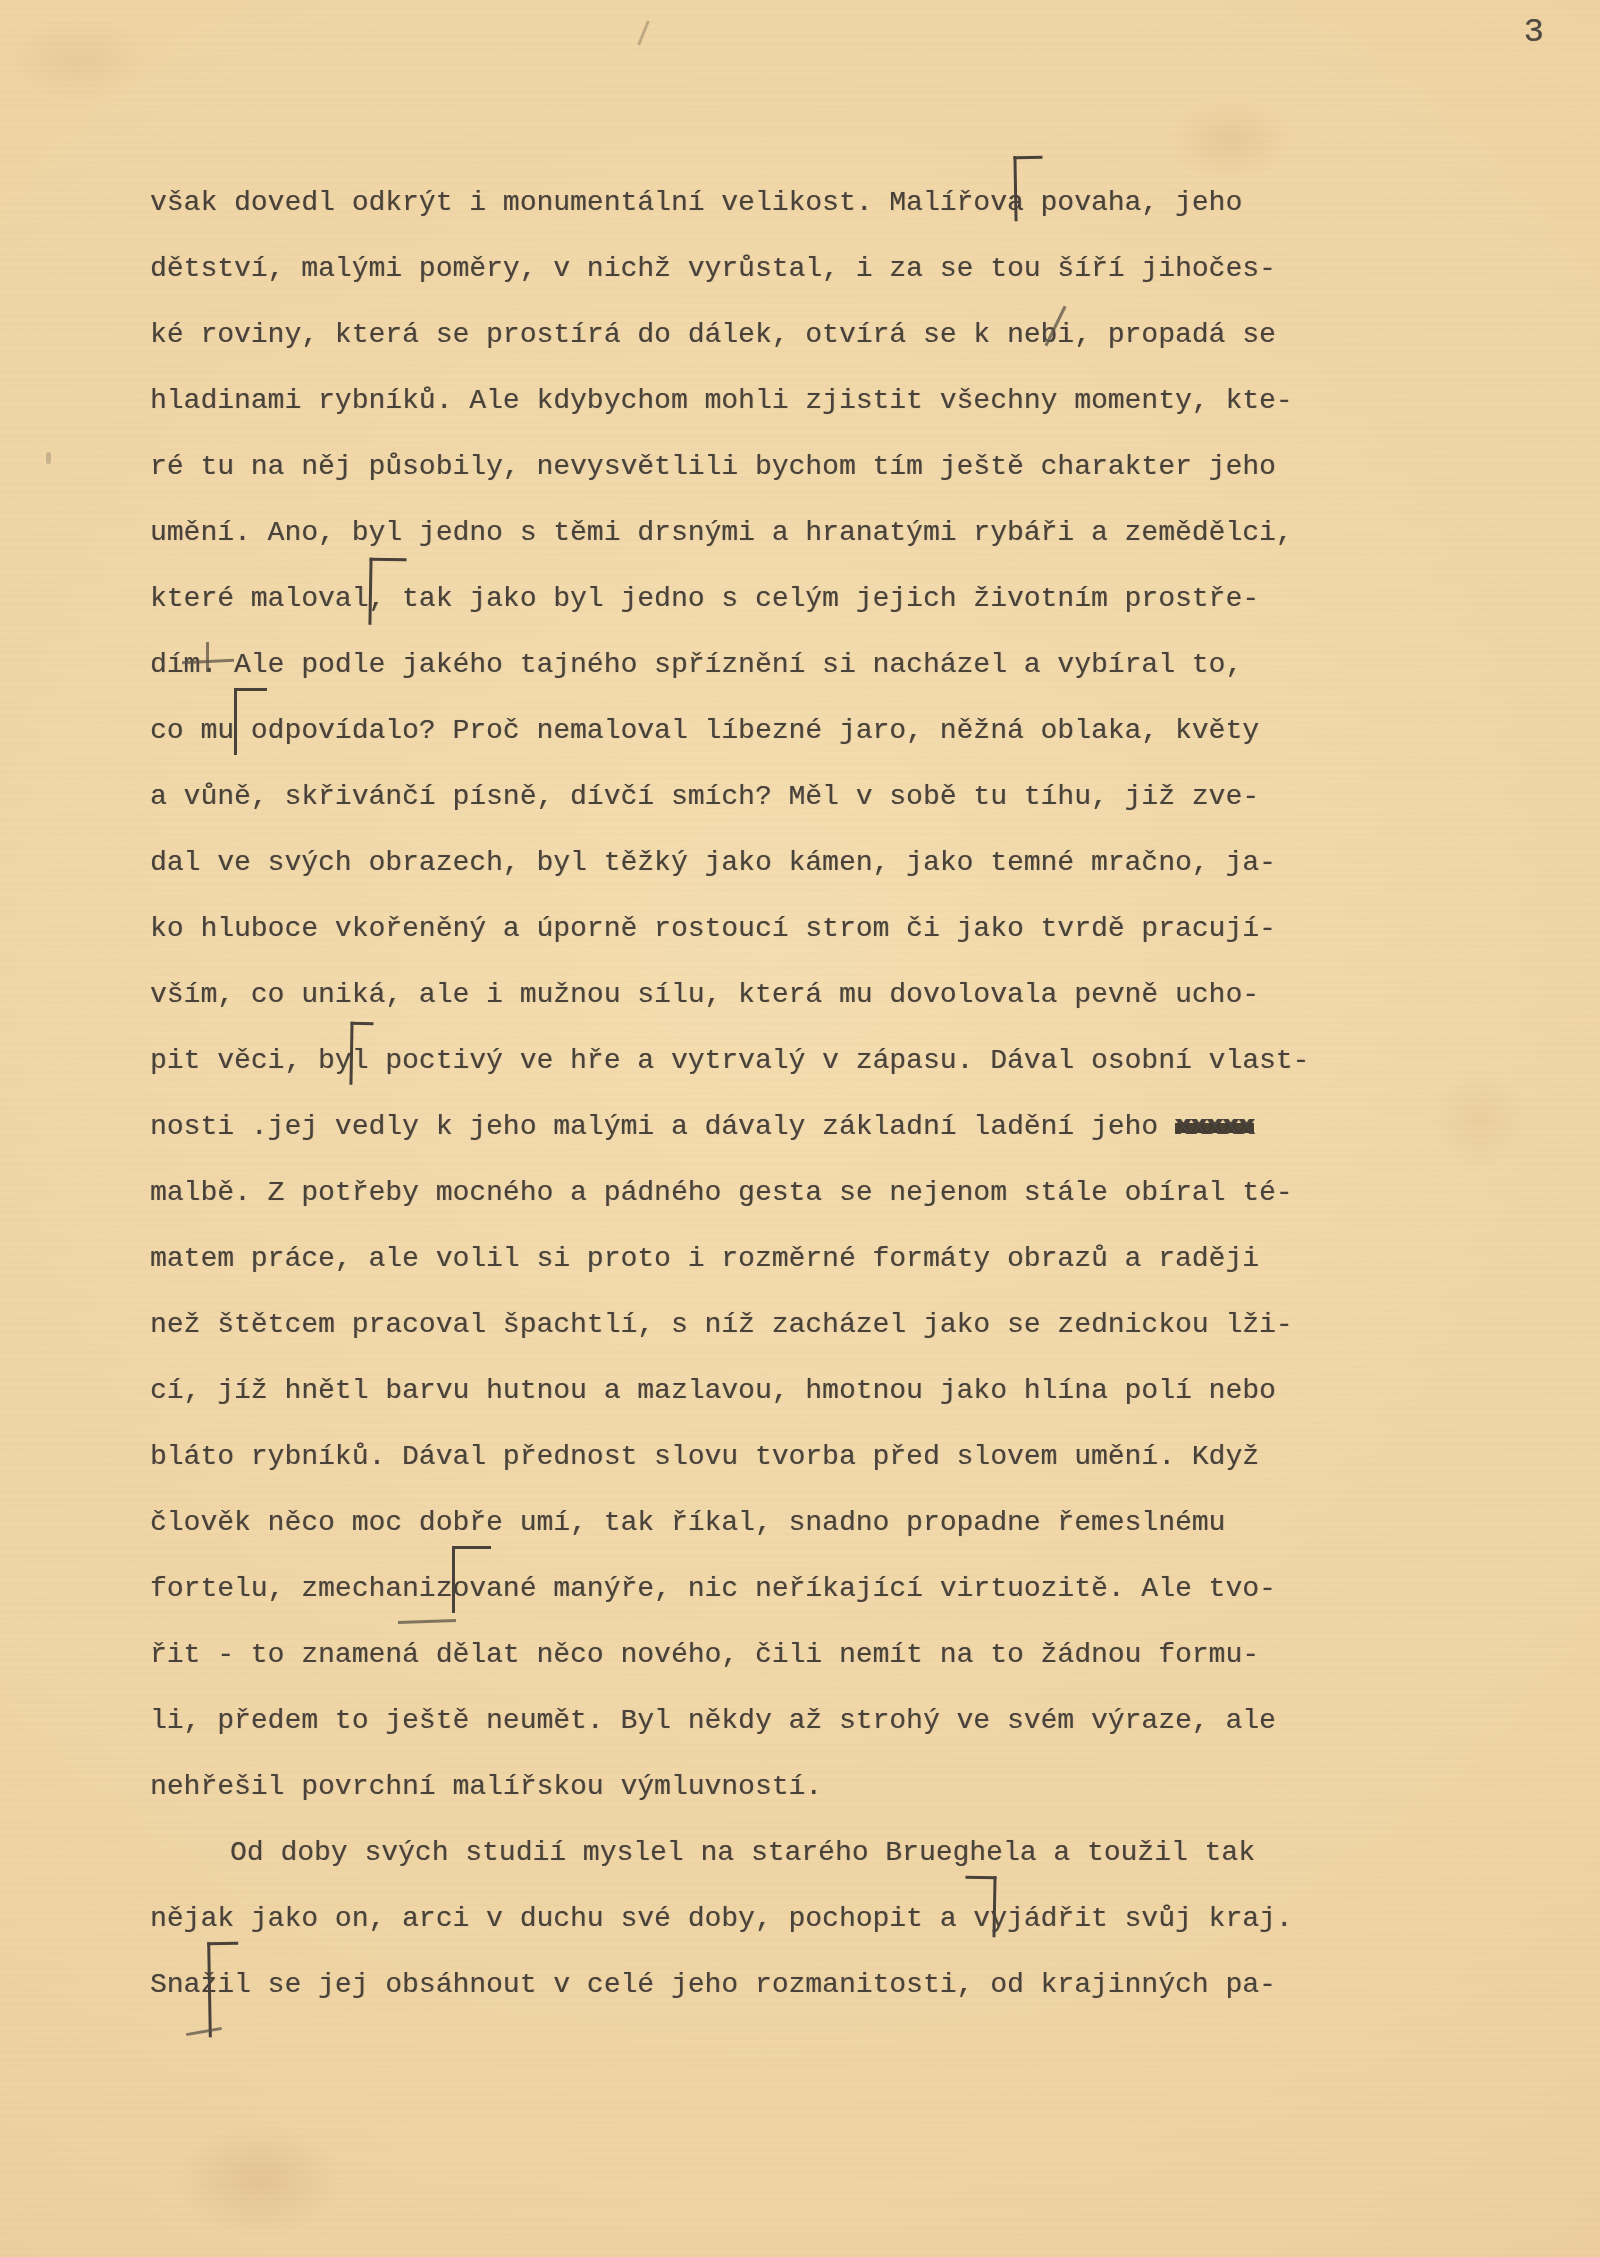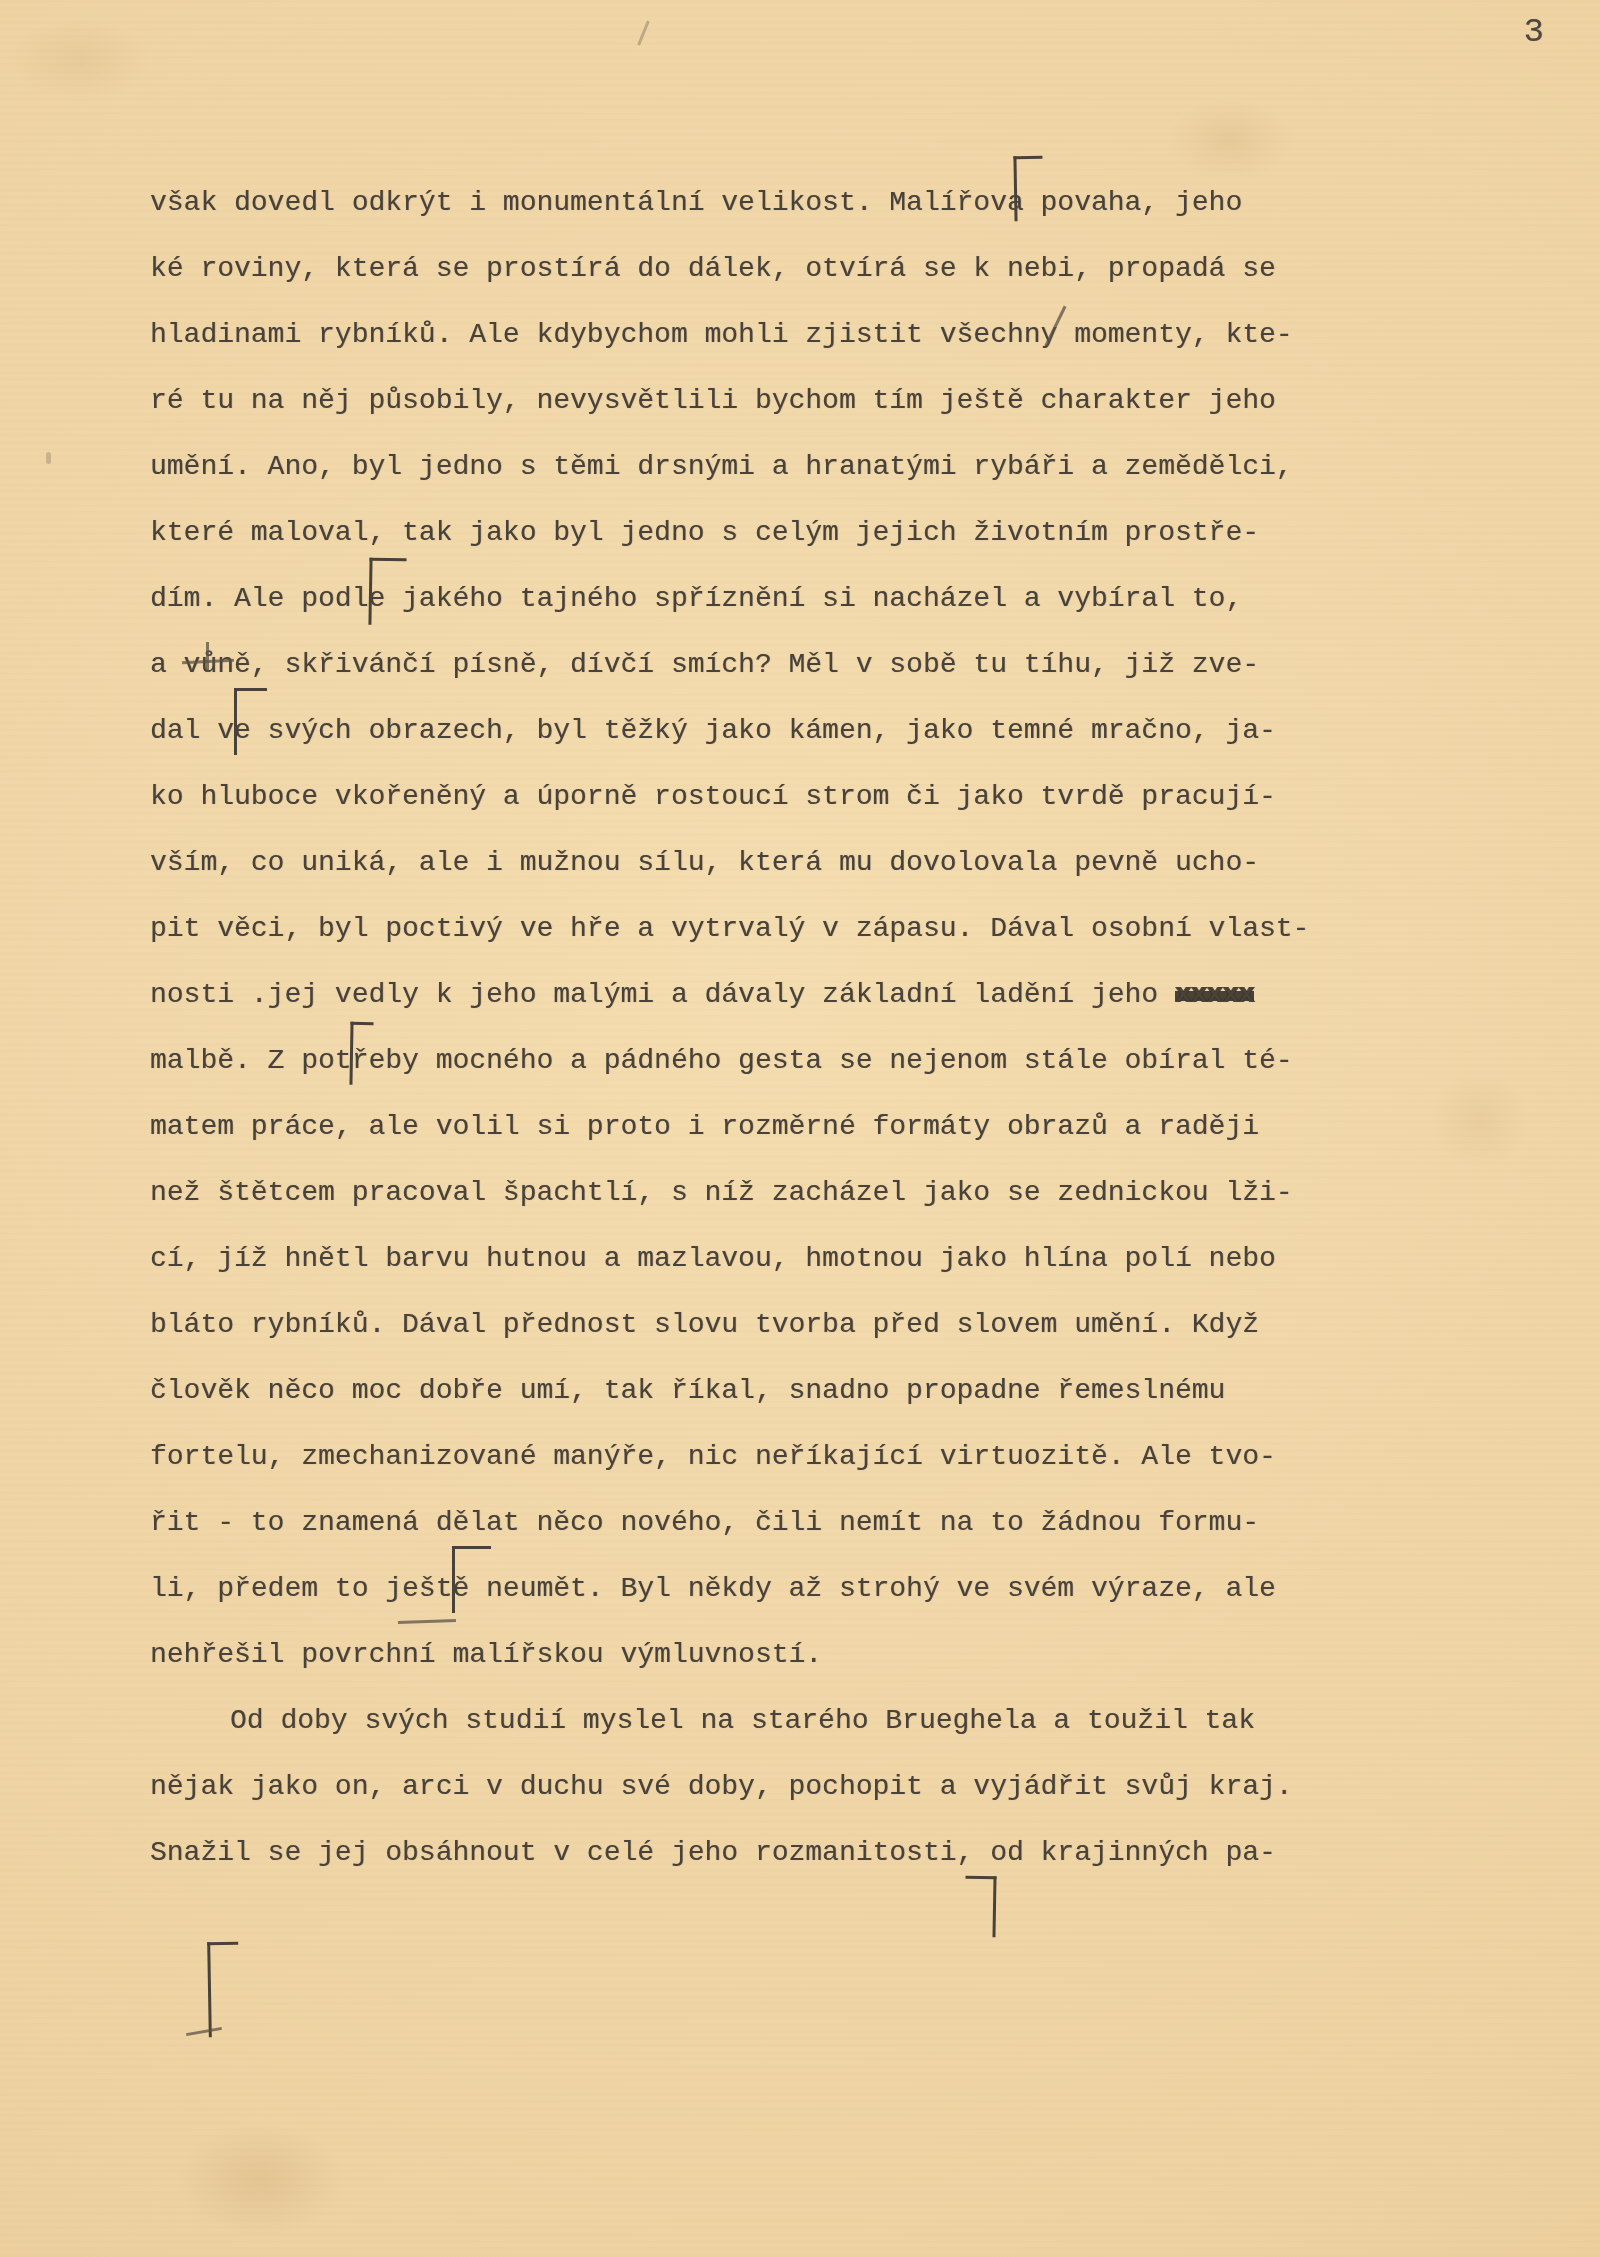--- a/index.html
+++ b/index.html
@@ -56,26 +56,28 @@
 </style>
 </head>
 <body>
 
 <div class="page">
 
   <div class="page-number">3</div>
 
   <div class="text-block">
       <div class="line"><span>však dovedl odkrýt i monumentální velikost. Malířova povaha, jeho</span></div>
+      <div class="line"><span>dětství, malými poměry, v nichž vyrůstal, i za se tou šíří jihočes-</span></div>
       <div class="line"><span>ké roviny, která se prostírá do dálek, otvírá se k nebi, propadá se</span></div>
       <div class="line"><span>hladinami rybníků. Ale kdybychom mohli zjistit všechny momenty, kte-</span></div>
       <div class="line"><span>ré tu na něj působily, nevysvětlili bychom tím ještě charakter jeho</span></div>
       <div class="line"><span>umění. Ano, byl jedno s těmi drsnými a hranatými rybáři a zemědělci,</span></div>
       <div class="line"><span>které maloval, tak jako byl jedno s celým jejich životním prostře-</span></div>
       <div class="line"><span>dím. Ale podle jakého tajného spříznění si nacházel a vybíral to,</span></div>
+      <div class="line"><span>co mu odpovídalo? Proč nemaloval líbezné jaro, něžná oblaka, květy</span></div>
       <div class="line"><span>a vůně, skřivánčí písně, dívčí smích? Měl v sobě tu tíhu, již zve-</span></div>
       <div class="line"><span>dal ve svých obrazech, byl těžký jako kámen, jako temné mračno, ja-</span></div>
       <div class="line"><span>ko hluboce vkořeněný a úporně rostoucí strom či jako tvrdě pracují-</span></div>
       <div class="line"><span>vším, co uniká, ale i mužnou sílu, která mu dovolovala pevně ucho-</span></div>
       <div class="line"><span>pit věci, byl poctivý ve hře a vytrvalý v zápasu. Dával osobní vlast-</span></div>
       <div class="line"><span>nosti .jej vedly k jeho malými a dávaly základní ladění jeho </span><span class="struck">xxxxx</span></div>
       <div class="line"><span>malbě. Z potřeby mocného a pádného gesta se nejenom stále obíral té-</span></div>
       <div class="line"><span>matem práce, ale volil si proto i rozměrné formáty obrazů a raději</span></div>
       <div class="line"><span>než štětcem pracoval špachtlí, s níž zacházel jako se zednickou lži-</span></div>
       <div class="line"><span>cí, jíž hnětl barvu hutnou a mazlavou, hmotnou jako hlína polí nebo</span></div>

